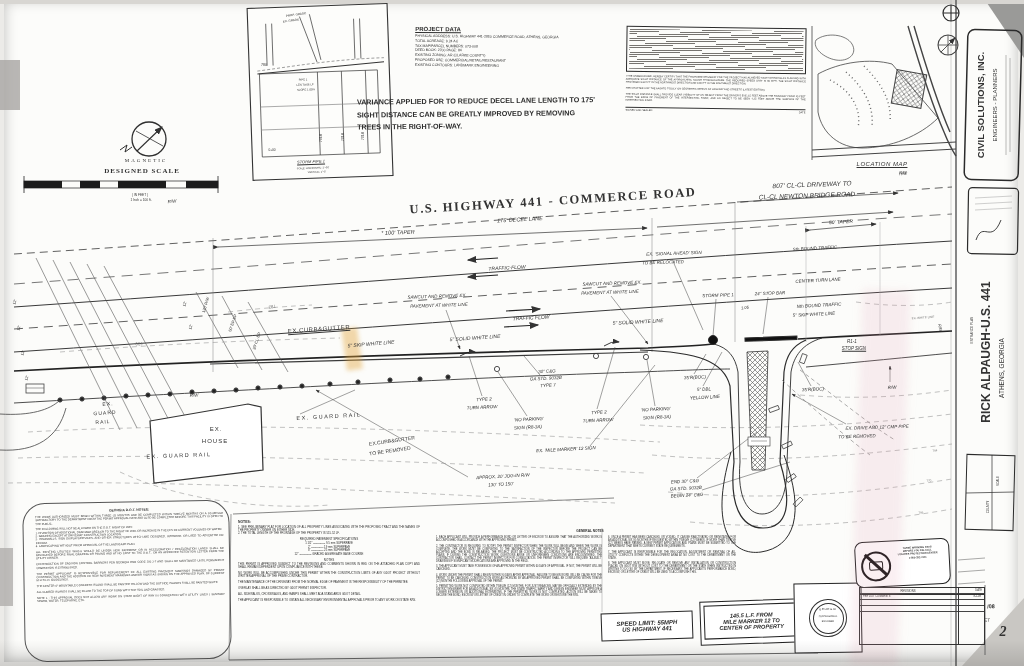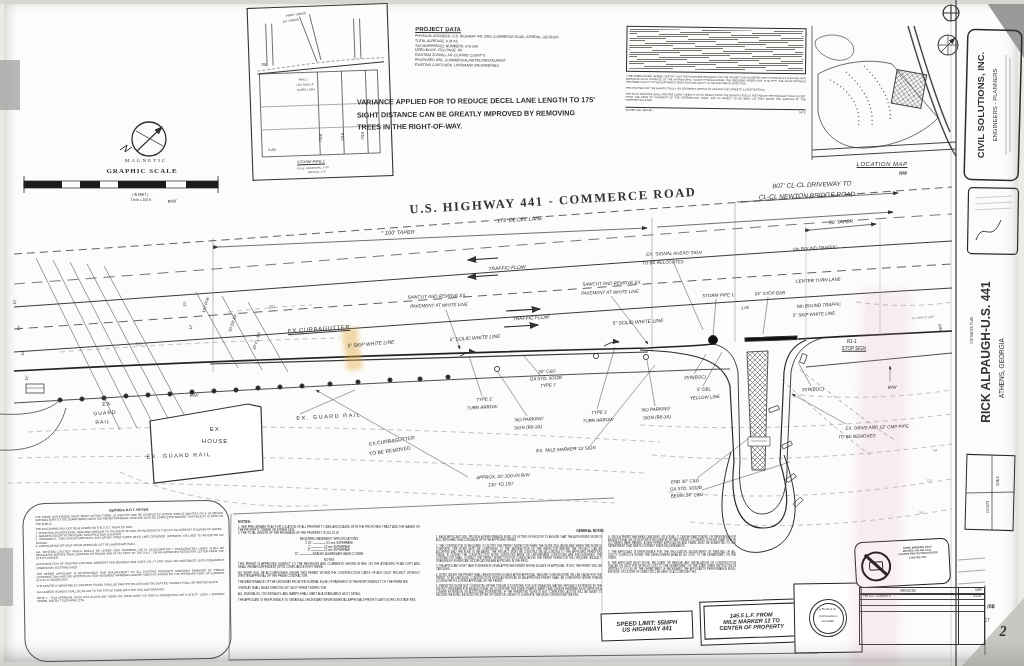--- a/index.html
+++ b/index.html
@@ -475,21 +475,21 @@
       <span class="pl" style="left: 15px; top: 302px; font-size: 4px; transform: translate(-50%, -50%) rotate(-75deg);">12'</span>
       <span class="pl" style="left: 19px; top: 328px; font-size: 4px; transform: translate(-50%, -50%) rotate(-75deg);">12'</span>
       <span class="pl" style="left: 23px; top: 353px; font-size: 4px; transform: translate(-50%, -50%) rotate(-75deg);">12'</span>
       <span class="pl" style="left: 27px; top: 378px; font-size: 4px; transform: translate(-50%, -50%) rotate(-75deg);">12'</span>
       <span class="pl" style="left: 185px; top: 304px; font-size: 4px; transform: translate(-50%, -50%) rotate(-74deg);">12'</span>
       <span class="pl" style="left: 191px; top: 327px; font-size: 4px; transform: translate(-50%, -50%) rotate(-74deg);">12'</span>
       <span class="pl" style="left: 206px; top: 305px; font-size: 4px; transform: translate(-50%, -50%) rotate(-74deg);">130' R/W</span>
       <span class="pl" style="left: 233px; top: 323px; font-size: 4px; transform: translate(-50%, -50%) rotate(-72deg);">60' EP-EP</span>
       <span class="pl" style="left: 257px; top: 341px; font-size: 4px; transform: translate(-50%, -50%) rotate(-72deg);">30' CL-EP</span>
       <span class="pl f" style="left: 146px; top: 160px; font-size: 5px; letter-spacing: 2px; transform: translate(-50%, -50%) rotate(0deg);">MAGNETIC</span>
-      <span class="pl b f" style="left: 142px; top: 171px; font-size: 7px; letter-spacing: 1px; transform: translate(-50%, -50%) rotate(0deg);">GRAPHIC SCALE</span>
+      <span class="pl b f" style="left: 142px; top: 171px; font-size: 7px; letter-spacing: 1px; transform: translate(-50%, -50%) rotate(0deg);">DESIGNED SCALE</span>
       <span class="pl" style="left: 140px; top: 196px; font-size: 3.2px; transform: translate(-50%, -50%) rotate(0deg);">( IN FEET )</span>
       <span class="pl" style="left: 141px; top: 201px; font-size: 3.2px; transform: translate(-50%, -50%) rotate(0deg);">1 Inch = 100 ft.</span>
       <span class="pl u i" style="left: 882px; top: 164px; font-size: 6px; letter-spacing: 0.5px; transform: translate(-50%, -50%) rotate(0deg);">LOCATION MAP</span>
       <span class="pl i" style="left: 903px; top: 173.5px; font-size: 3.8px; transform: translate(-50%, -50%) rotate(0deg);">R/W</span>
       <span class="pl" style="left: 296px; top: 15px; font-size: 3px; transform: translate(-50%, -50%) rotate(-8deg);">PROP. GRADE</span>
       <span class="pl" style="left: 291px; top: 21px; font-size: 3px; transform: translate(-50%, -50%) rotate(-8deg);">EX. GRADE</span>
       <span class="pl" style="left: 264px; top: 66px; font-size: 3.5px; transform: translate(-50%, -50%) rotate(0deg);">780</span>
       <span class="pl" style="left: 303px; top: 80px; font-size: 2.8px; transform: translate(-50%, -50%) rotate(-2deg);">PIPE 1</span>
       <span class="pl" style="left: 305px; top: 85px; font-size: 2.8px; transform: translate(-50%, -50%) rotate(-2deg);">LEN 78.66 LF</span>
       <span class="pl" style="left: 306px; top: 90px; font-size: 2.8px; transform: translate(-50%, -50%) rotate(-2deg);">SLOPE 1.00%</span>

